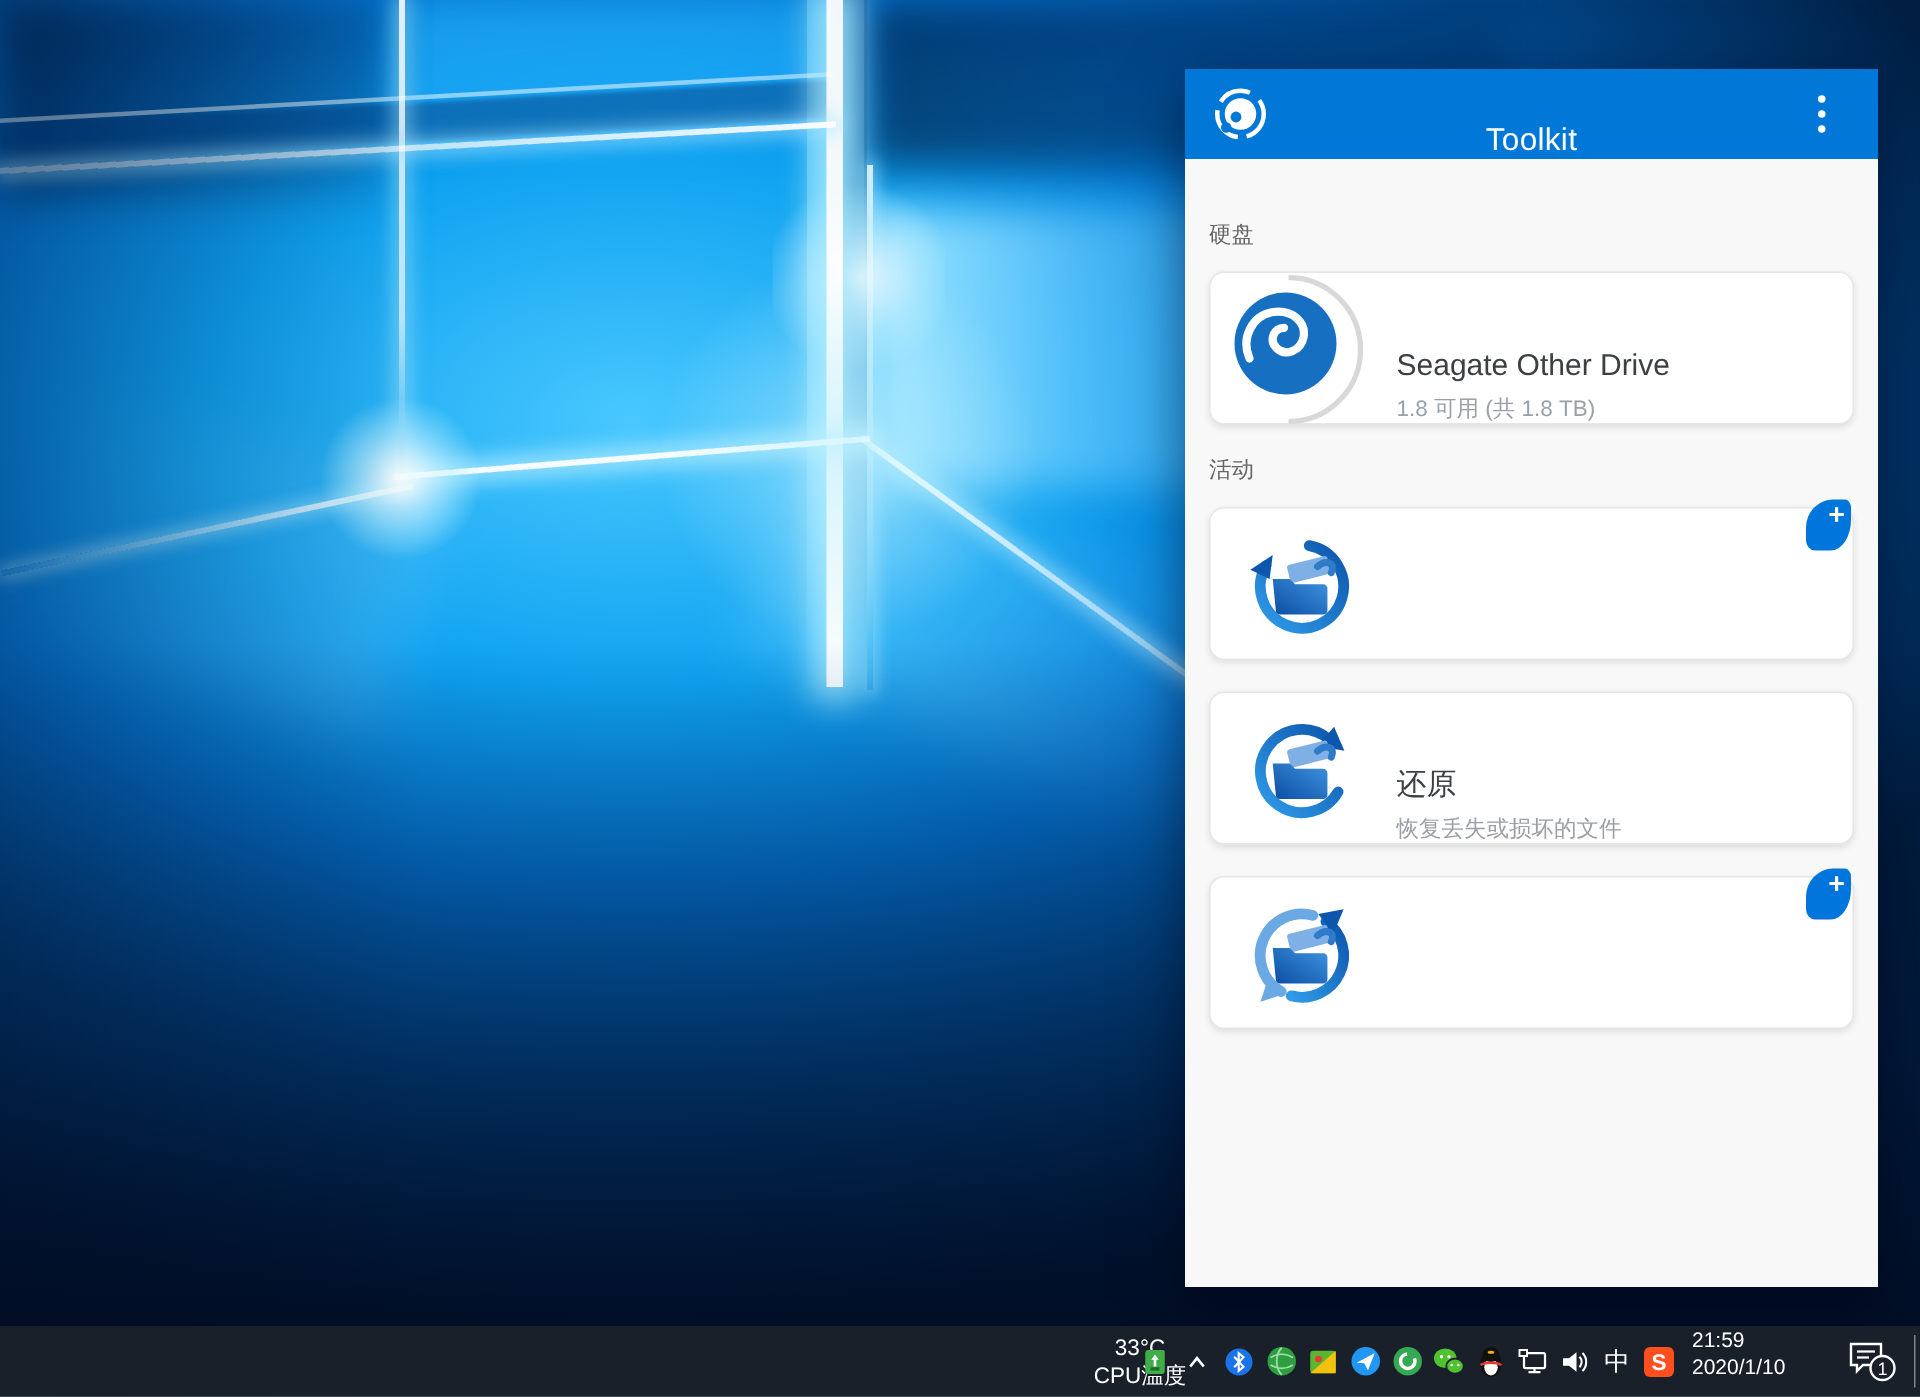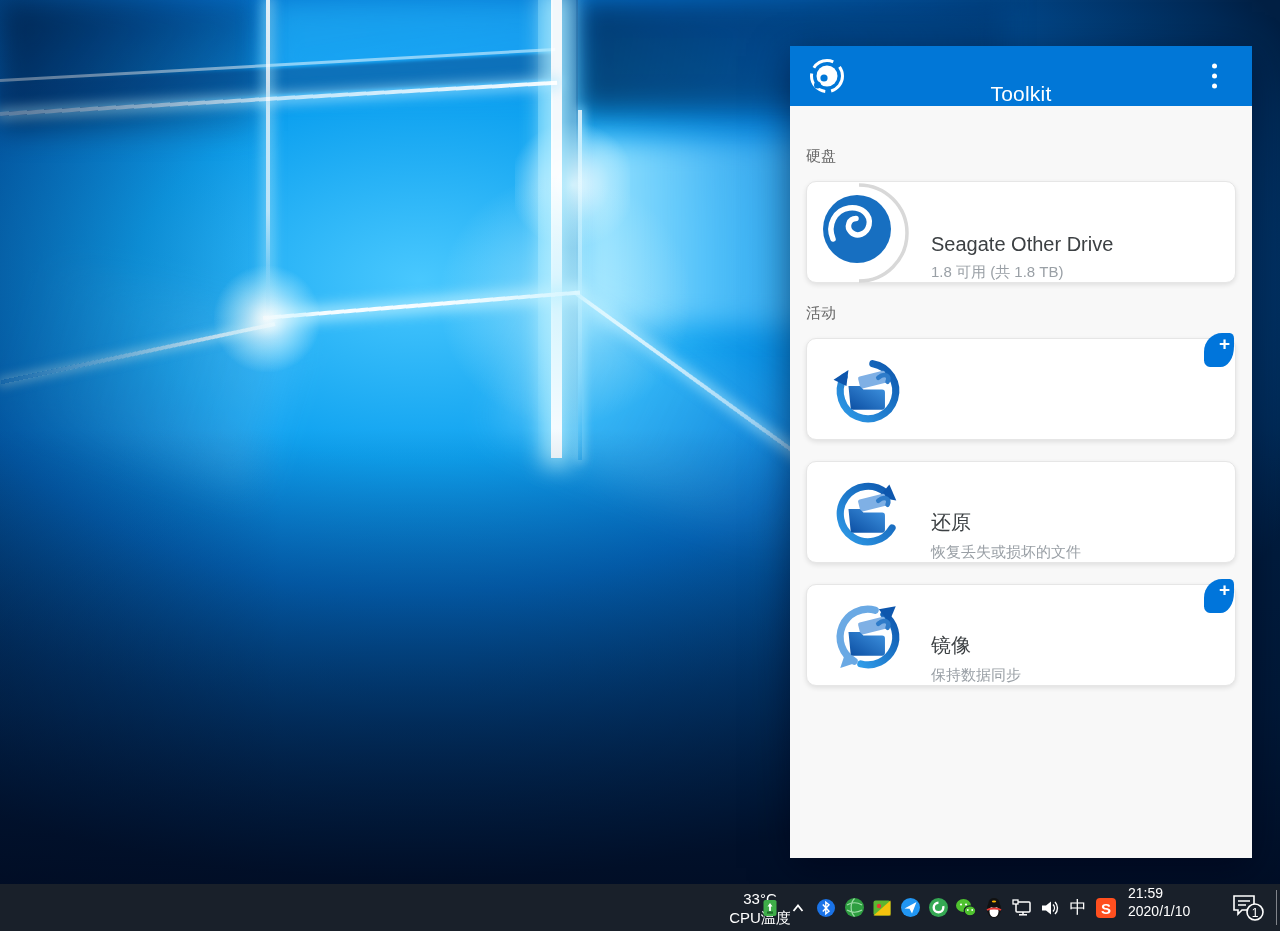--- a/index.html
+++ b/index.html
@@ -172,24 +172,20 @@
         <path d="M29,64.1 A27,27 0 0 0 51.5,15.9" fill="none" stroke="url(#ga)" stroke-width="7" stroke-linecap="round"></path>
         <polygon points="63,8 46.5,11 56.5,23.5" fill="#0d56ad"></polygon>
         <path d="M43,11.9 A27,27 0 0 0 22.5,61.4" fill="none" stroke="#6aa9e4" stroke-width="7" stroke-linecap="round"></path>
         <polygon points="9,68 14.5,51.5 26,62.5" fill="#6aa9e4"></polygon>
         <g>
           <rect x="27" y="21" width="27" height="12" rx="2" fill="#7fb0e5" transform="rotate(-14 40 27)"></rect>
           <path d="M46,25 C52,20 58,23 55,29" fill="none" stroke="#2e7bc9" stroke-width="4.5" stroke-linecap="round"></path>
           <path d="M17,33 h11 l3.5,3.5 h18.2 a2.8,2.8 0 0 1 2.8,2.8 v14 a2.8,2.8 0 0 1 -2.8,2.8 h-27.9 a2.8,2.8 0 0 1 -2.8,-2.8 z" fill="url(#gf)"></path>
         </g>
       </svg>
-      <div class="texts">
-        <div class="ctitle">镜像</div>
-        <div class="csub">保持数据同步</div>
-      </div>
     </div>
   </div>
 </div>
 
 <div class="taskbar">
   <div class="cputemp">
     <div>33°C</div>
     <div>CPU温度</div>
   </div>
   <div class="tray">

